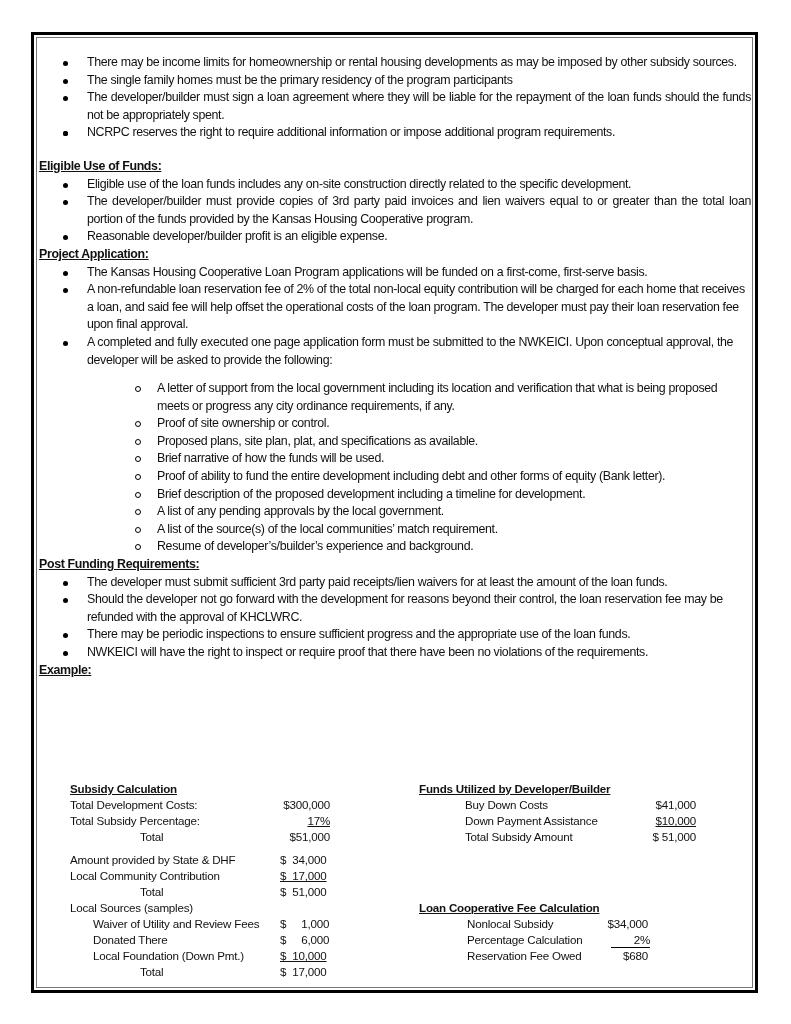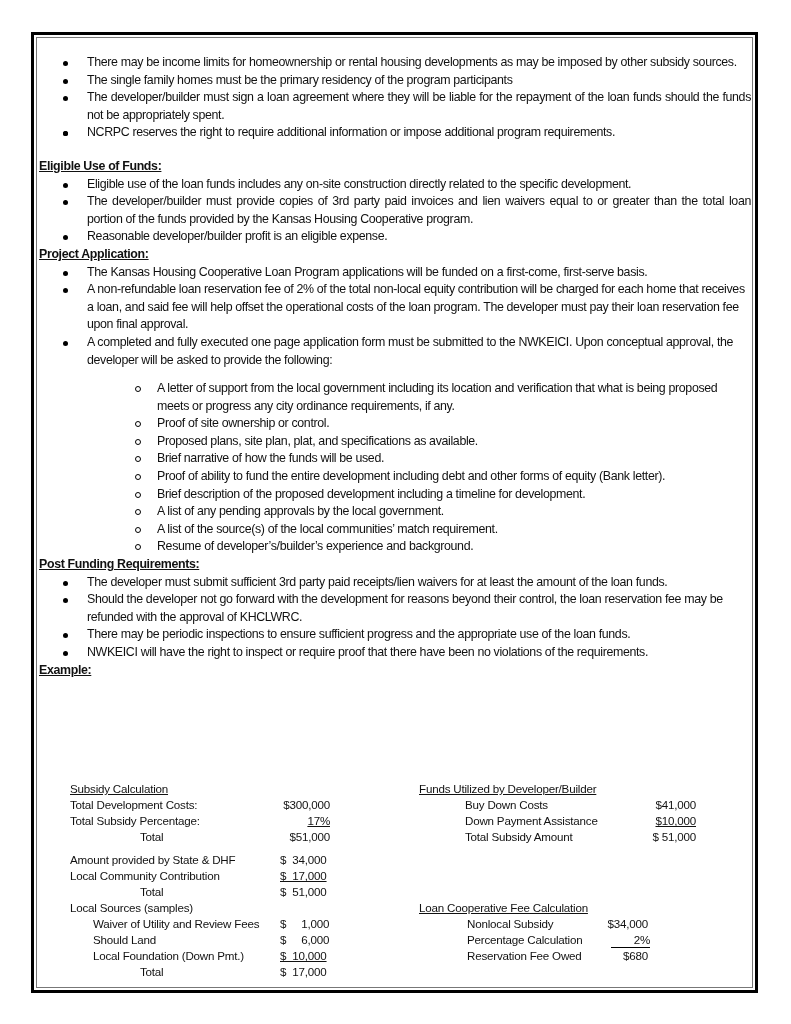--- a/index.html
+++ b/index.html
@@ -31,21 +31,21 @@
   ul.sub li { position: relative; padding-left: 118px; }
   ul.sub li .circ {
     position: absolute; left: 96px; top: 6px; width: 4px; height: 4px;
     border: 1px solid #000; border-radius: 50%;
   }
   .example {
     position: absolute; left: 0; top: 0; width: 791px; height: 1024px;
     font-size: 11.6px; letter-spacing: -0.2px; pointer-events: none;
   }
   .ex { position: absolute; white-space: nowrap; pointer-events: auto; }
-  .ex.b { font-weight: normal; text-decoration: underline; }
+  .ex.b { font-weight: bold; text-decoration: underline; }
   .ex.r { text-align: right; }
   .u { text-decoration: underline; }
   .ul-line { border-bottom: 1px solid #000; }
 </style>
 </head>
 <body>
 
 <div class="frame">
   <div class="frame-inner"></div>
 </div>
@@ -114,21 +114,21 @@
   <div class="ex u" style="left:280px; top:869px; white-space:pre;">$  17,000</div>
 
   <div class="ex" style="left:140px; top:885px;">Total</div>
   <div class="ex" style="left:280px; top:885px; white-space:pre;">$  51,000</div>
 
   <div class="ex" style="left:70px; top:901px;">Local Sources (samples)</div>
 
   <div class="ex" style="left:93px; top:917px;">Waiver of Utility and Review Fees</div>
   <div class="ex" style="left:280px; top:917px; white-space:pre;">$     1,000</div>
 
-  <div class="ex" style="left:93px; top:933px;">Should Land</div>
+  <div class="ex" style="left:93px; top:933px;">Donated There</div>
   <div class="ex" style="left:280px; top:933px; white-space:pre;">$     6,000</div>
 
   <div class="ex" style="left:93px; top:949px;">Local Foundation (Down Pmt.)</div>
   <div class="ex u" style="left:280px; top:949px; white-space:pre;">$  10,000</div>
 
   <div class="ex" style="left:140px; top:965px;">Total</div>
   <div class="ex" style="left:280px; top:965px; white-space:pre;">$  17,000</div>
 
   <div class="ex b" style="left:419px; top:782px;">Funds Utilized by Developer/Builder</div>
 

